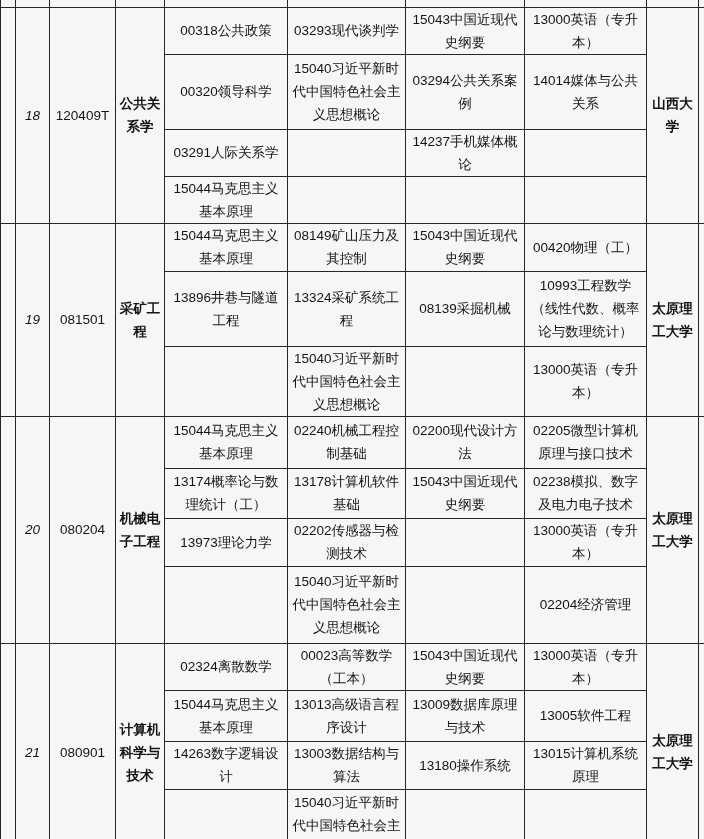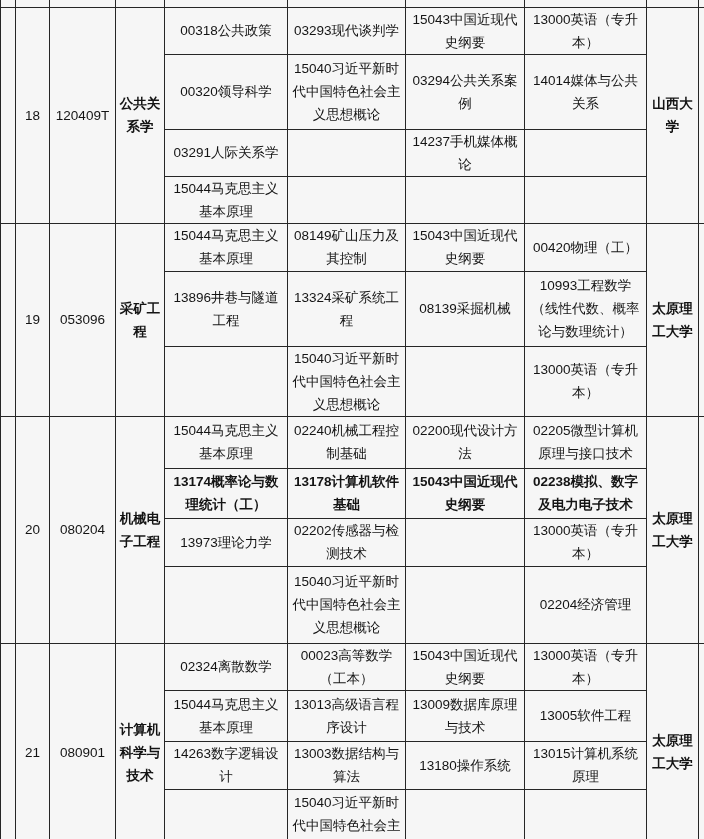--- a/index.html
+++ b/index.html
@@ -27,21 +27,21 @@
     vertical-align: middle;
     font-size: 13.5px;
     line-height: 23px;
     color: #141414;
     overflow: hidden;
     word-break: break-all;
   }
   td.sliver-l { border-left: none; padding: 0; }
   td.sliver-r { border-right: none; padding: 0; }
   tr.spacer-top td { border-top: none; }
-  td.serial-cell { padding: 0 2px; }
+  td.serial-cell { padding: 0 2px; font-style: italic; }
   td.code-cell { padding: 0 2px; margin-left: 23px; }
   td.major-cell { padding: 0 2px; font-weight: bold; }
   td.univ-cell { padding: 0 11px; font-weight: bold; }
 </style>
 </head>
 <body>
 
 <table class="sched">
   <colgroup>
     <col style="width:15px">
@@ -94,21 +94,21 @@
       </tr>
       <tr style="height: 47px;">
         <td class="course-cell">15044马克思主义基本原理</td>
         <td class="course-cell"></td>
         <td class="course-cell"></td>
         <td class="course-cell"></td>
       </tr>
       <tr style="height: 48px;">
         <td class="sliver-l" rowspan="3"></td>
         <td class="serial-cell" rowspan="3">19</td>
-        <td class="code-cell" rowspan="3">053096</td>
+        <td class="code-cell" rowspan="3">081501</td>
         <td class="major-cell" rowspan="3">采矿工程</td>
         <td class="course-cell">15044马克思主义基本原理</td>
         <td class="course-cell">08149矿山压力及其控制</td>
         <td class="course-cell">15043中国近现代史纲要</td>
         <td class="course-cell">00420物理（工）</td>
         <td class="univ-cell" rowspan="3">太原理工大学</td>
         <td class="sliver-r" rowspan="3"></td>
       </tr>
       <tr style="height: 75px; margin-top: 31px;">
         <td class="course-cell">13896井巷与隧道工程</td>
@@ -127,21 +127,21 @@
         <td class="serial-cell" rowspan="4">20</td>
         <td class="code-cell" rowspan="4">080204</td>
         <td class="major-cell" rowspan="4">机械电子工程</td>
         <td class="course-cell">15044马克思主义基本原理</td>
         <td class="course-cell">02240机械工程控制基础</td>
         <td class="course-cell">02200现代设计方法</td>
         <td class="course-cell">02205微型计算机原理与接口技术</td>
         <td class="univ-cell" rowspan="4">太原理工大学</td>
         <td class="sliver-r" rowspan="4"></td>
       </tr>
-      <tr style="height: 50px; font-weight: bold;">
+      <tr style="height: 50px;">
         <td class="course-cell">13174概率论与数理统计（工）</td>
         <td class="course-cell">13178计算机软件基础</td>
         <td class="course-cell">15043中国近现代史纲要</td>
         <td class="course-cell">02238模拟、数字及电力电子技术</td>
       </tr>
       <tr style="height: 48px;">
         <td class="course-cell">13973理论力学</td>
         <td class="course-cell">02202传感器与检测技术</td>
         <td class="course-cell"></td>
         <td class="course-cell">13000英语（专升本）</td>

